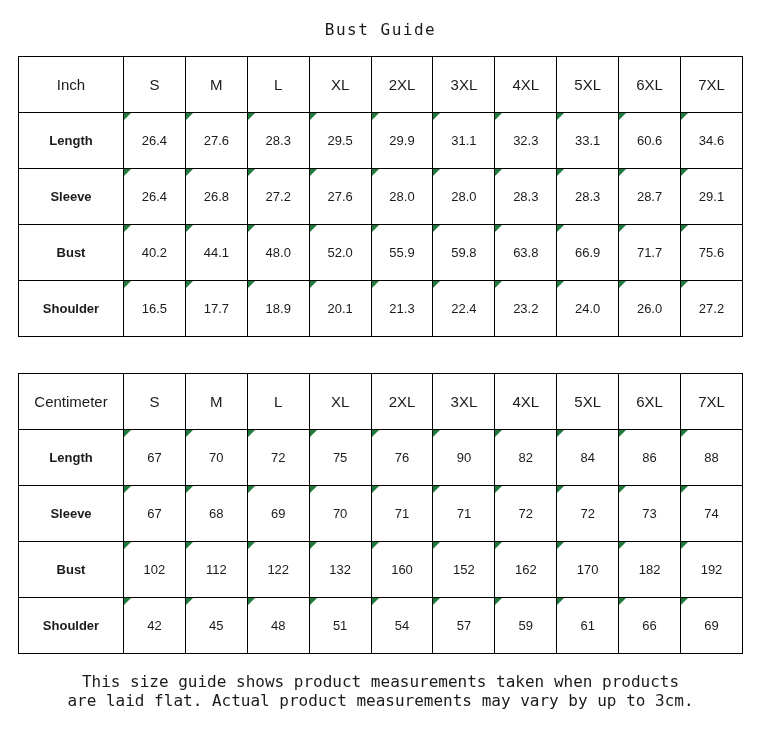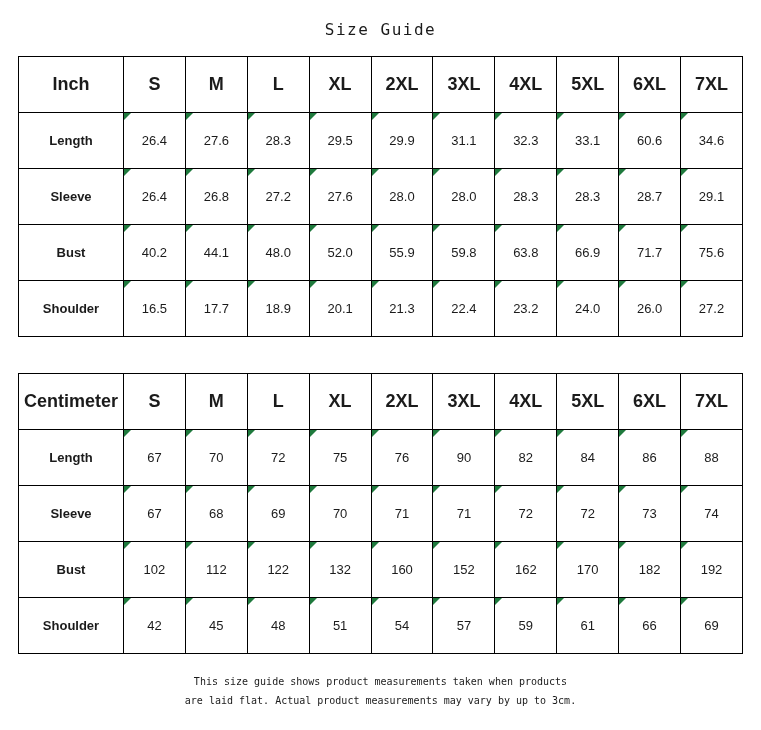--- a/index.html
+++ b/index.html
@@ -40,22 +40,22 @@
   table.size-table th {
     border: 1px solid #000000;
     text-align: center;
     vertical-align: middle;
     font-size: 13px;
     height: 56px;
     position: relative;
     background: #ffffff;
   }
   table.size-table th {
-    font-weight: bold;
-    font-size: 18px;
+    font-weight: normal;
+    font-size: 15px;
   }
   th.unit-head {
     width: 105px;
     font-size: 14px;
   }
   td.row-head {
     font-weight: bold;
     font-size: 14px;
   }
   
@@ -70,33 +70,33 @@
     border-right: 7px solid transparent;
   }
   .gap {
     height: 36px;
   }
   .footnote {
     width: 725px;
     margin: 0 auto;
     text-align: center;
     font-family: "DejaVu Sans Mono", monospace;
-    font-size: 10px;
+    font-size: 16px;
     line-height: 19px;
     color: #1b1b1b;
     padding-top: 18px;
   }
   .footnote div { white-space: nowrap; }
 </style>
 </head>
 <body>
 
 <div class="page">
 
-  <div class="guide-title">Size Guide</div>
+  <div class="guide-title">Bust Guide</div>
 
   <table class="size-table">
     <tbody>
       <tr>
         <th class="unit-head">Inch</th>
         <th>S</th>
         <th>M</th>
         <th>L</th>
         <th>XL</th>
         <th>2XL</th>

